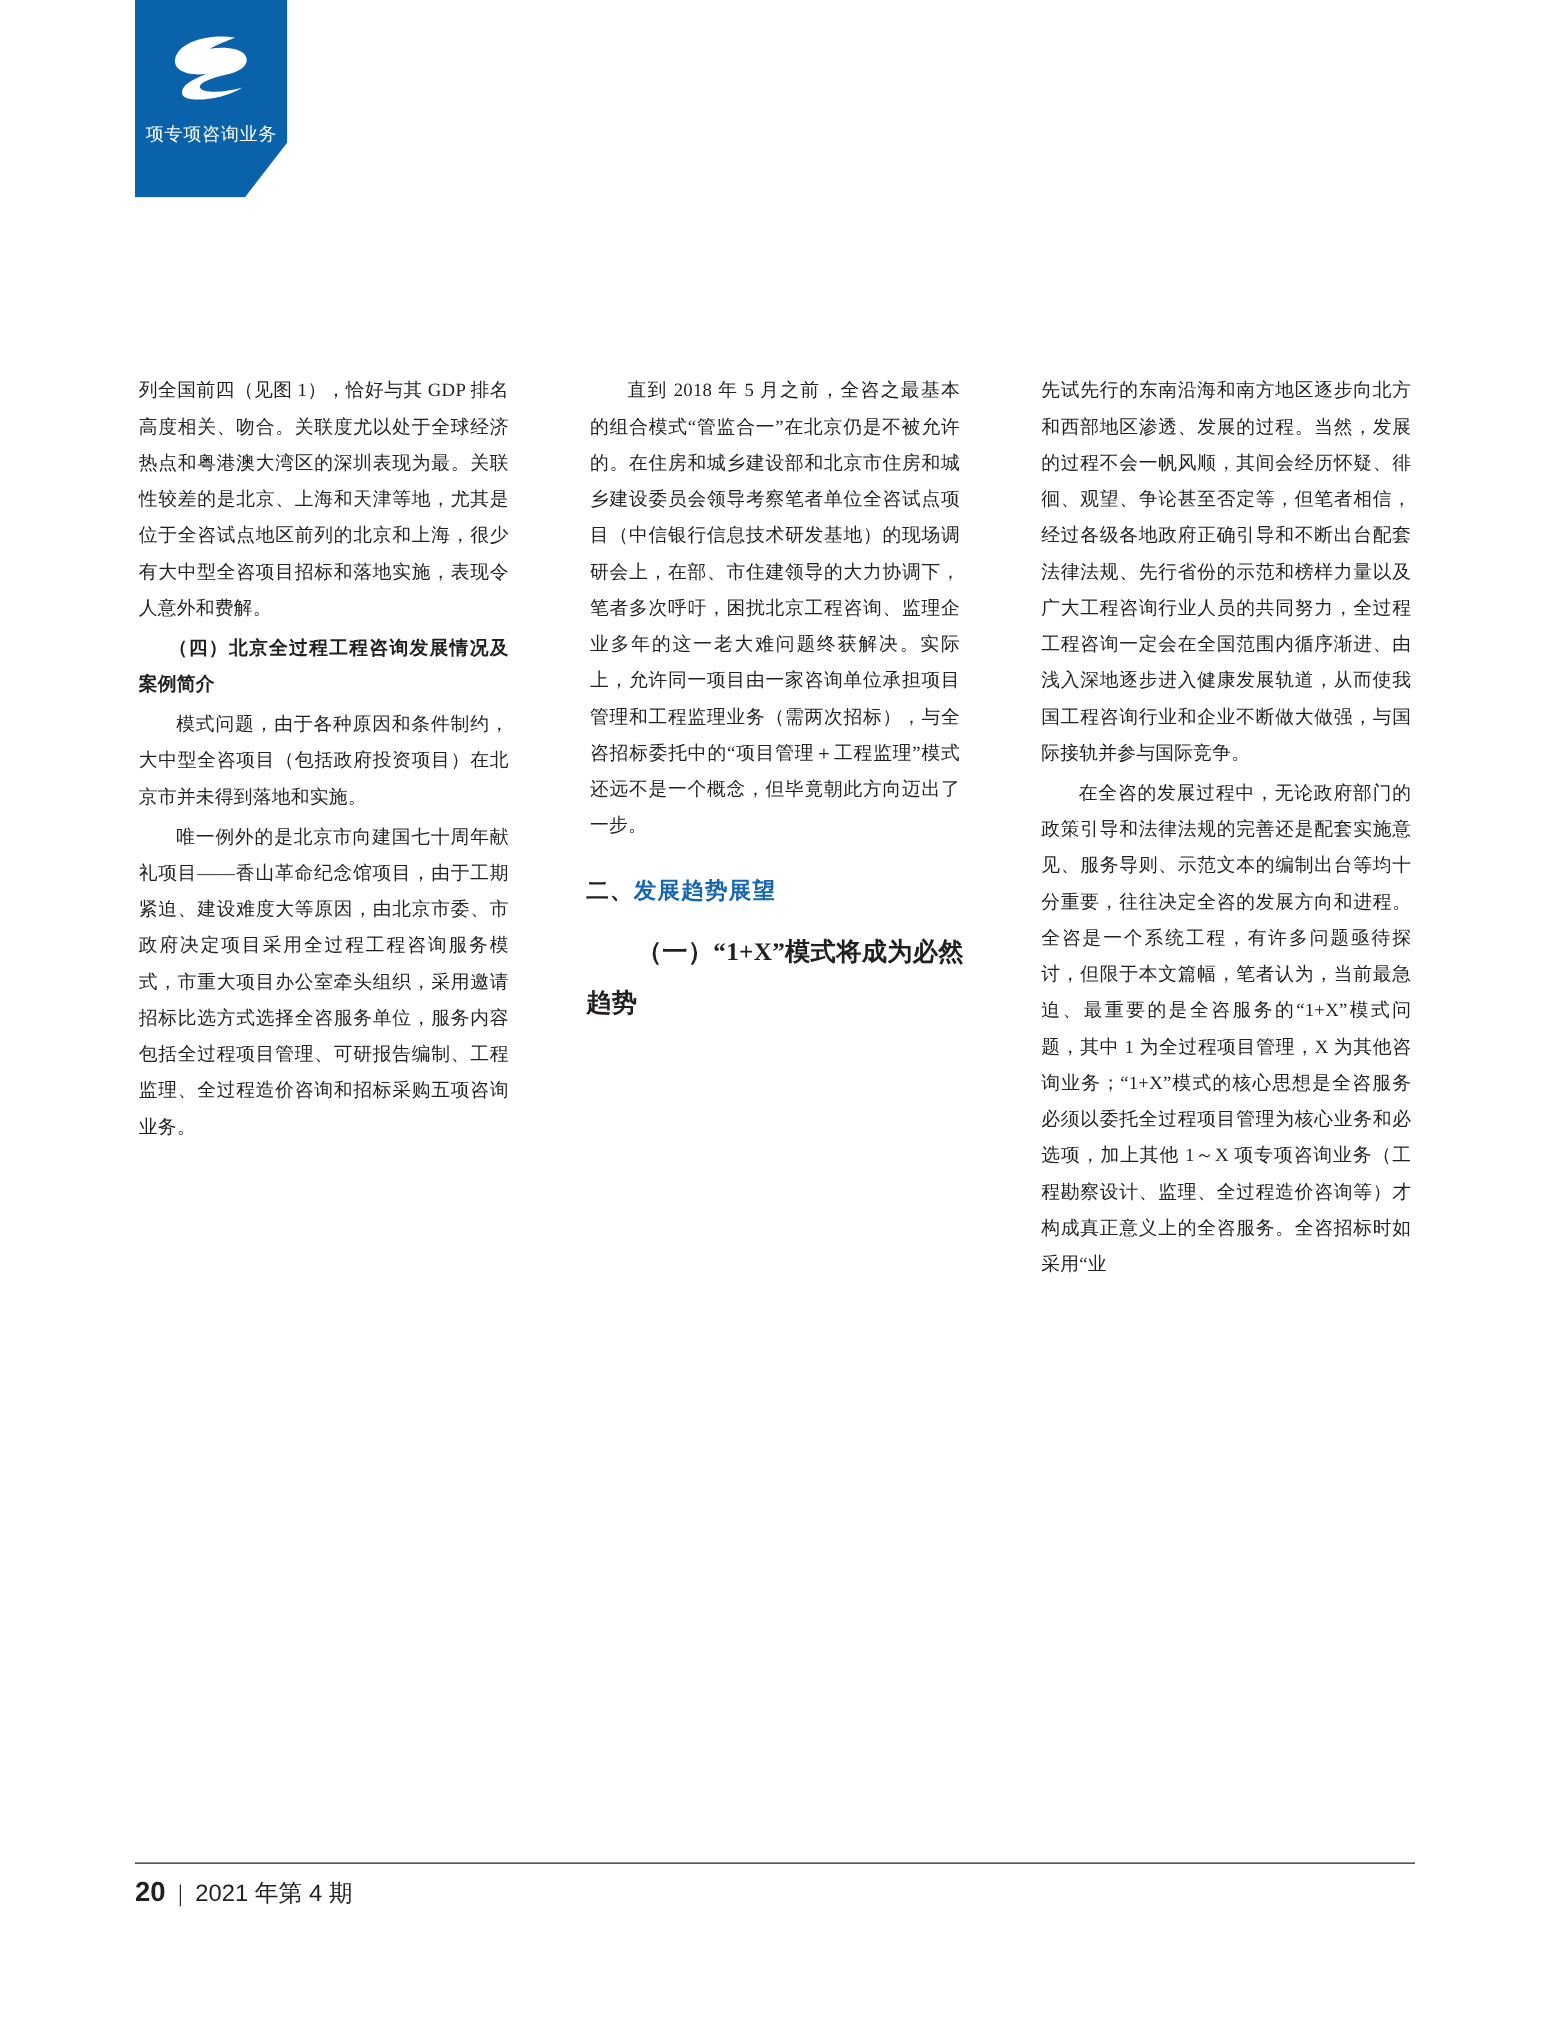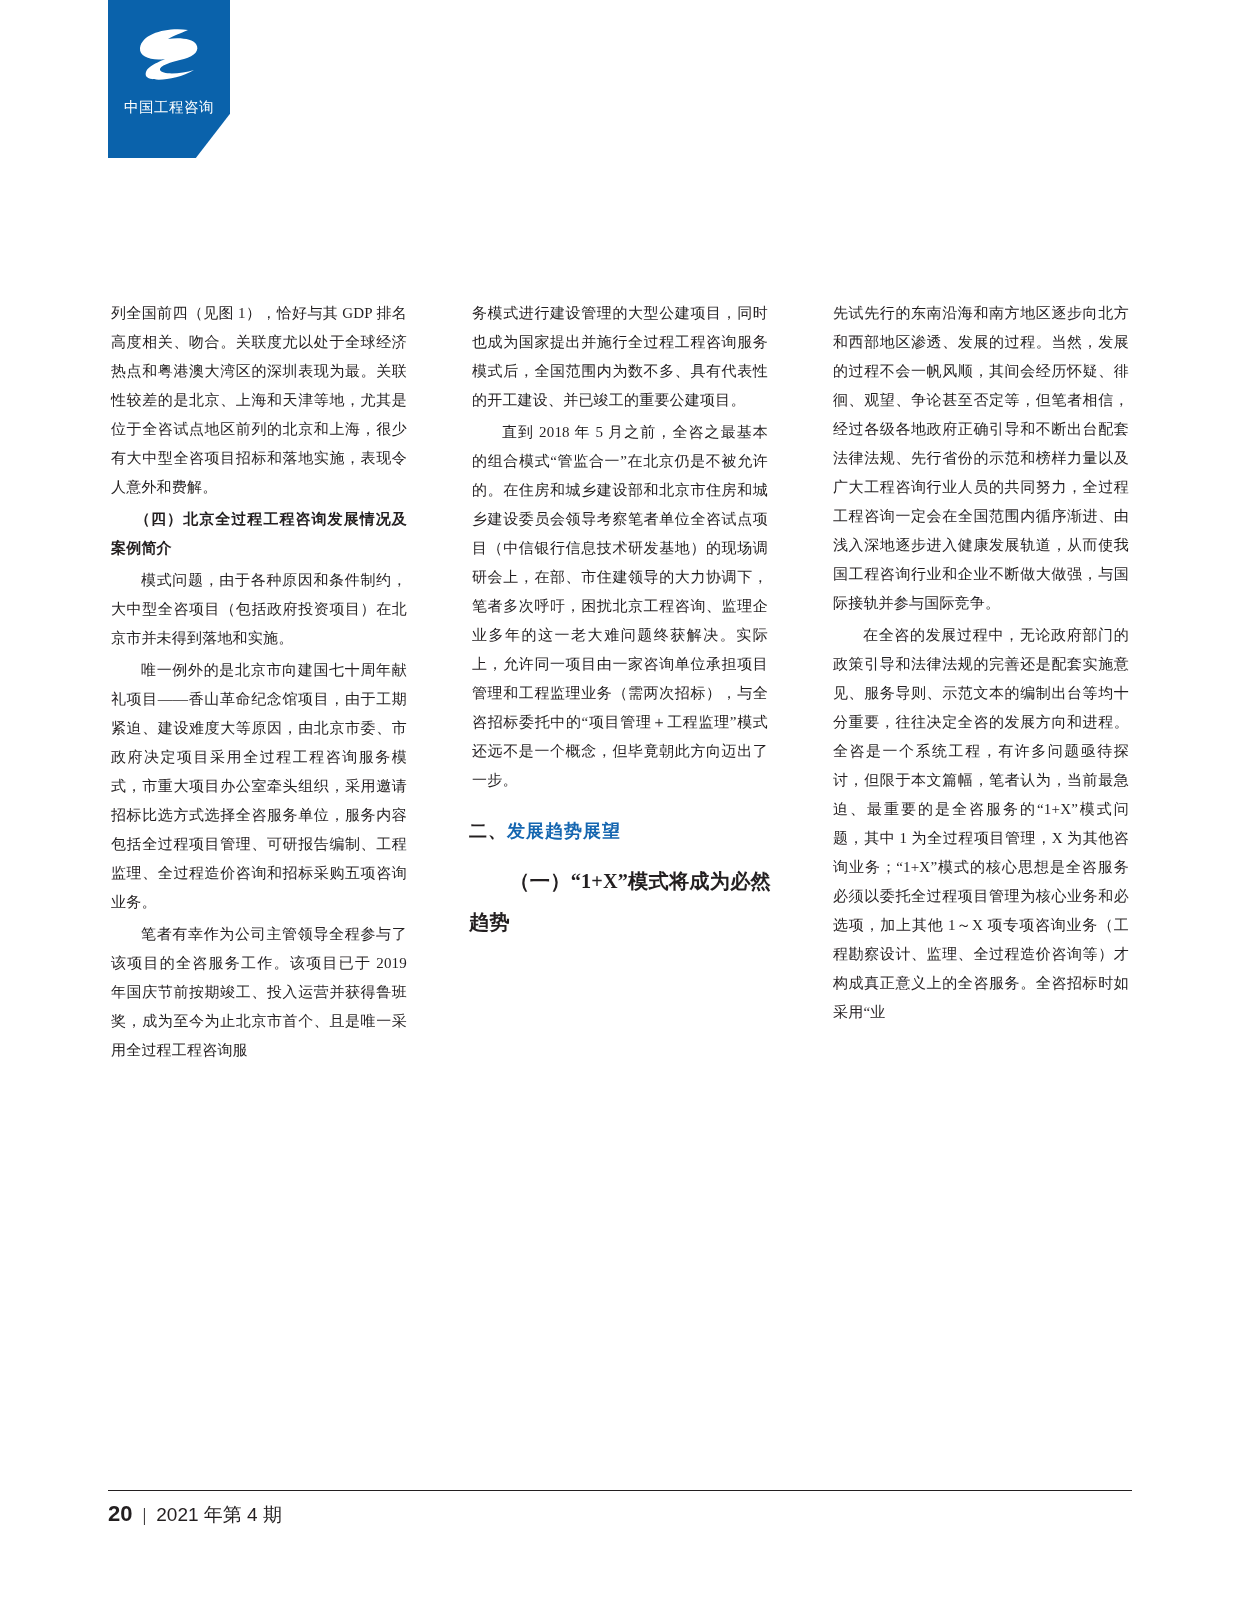--- a/index.html
+++ b/index.html
@@ -128,35 +128,33 @@
   }
 </style>
 </head>
 <body>
 
 <div class="logo-block">
   <div class="logo-bg"></div>
   <svg class="logo-mark" viewBox="0 0 74 56">
     <path d="M56 4 C36 1, 10 7, 8 22 C7 31, 20 35, 33 33 C22 38, 12 42, 14 50 C17 56, 44 55, 62 44 C49 48, 30 49, 28 44 C27 40, 38 36, 52 33 C63 30, 68 24, 64 18 C61 13, 48 11, 36 13 C45 8, 52 6, 56 4 Z" fill="#ffffff"></path>
   </svg>
-  <div class="logo-caption">中国工程咨询</div>
+  <div class="logo-caption">项专项咨询业务</div>
 </div>
 
 <div class="columns">
 
   <div class="col">
     <p>列全国前四（见图 1），恰好与其 GDP 排名高度相关、吻合。关联度尤以处于全球经济热点和粤港澳大湾区的深圳表现为最。关联性较差的是北京、上海和天津等地，尤其是位于全咨试点地区前列的北京和上海，很少有大中型全咨项目招标和落地实施，表现令人意外和费解。</p>
     <p class="bold">（四）北京全过程工程咨询发展情况及案例简介</p>
     <p class="indent">模式问题，由于各种原因和条件制约，大中型全咨项目（包括政府投资项目）在北京市并未得到落地和实施。</p>
     <p class="indent">唯一例外的是北京市向建国七十周年献礼项目——香山革命纪念馆项目，由于工期紧迫、建设难度大等原因，由北京市委、市政府决定项目采用全过程工程咨询服务模式，市重大项目办公室牵头组织，采用邀请招标比选方式选择全咨服务单位，服务内容包括全过程项目管理、可研报告编制、工程监理、全过程造价咨询和招标采购五项咨询业务。</p>
-    <p class="indent">笔者有幸作为公司主管领导全程参与了该项目的全咨服务工作。该项目已于 2019 年国庆节前按期竣工、投入运营并获得鲁班奖，成为至今为止北京市首个、且是唯一采用全过程工程咨询服</p>
   </div>
 
   <div class="col">
-    <p>务模式进行建设管理的大型公建项目，同时也成为国家提出并施行全过程工程咨询服务模式后，全国范围内为数不多、具有代表性的开工建设、并已竣工的重要公建项目。</p>
     <p class="indent">直到 2018 年 5 月之前，全咨之最基本的组合模式“管监合一”在北京仍是不被允许的。在住房和城乡建设部和北京市住房和城乡建设委员会领导考察笔者单位全咨试点项目（中信银行信息技术研发基地）的现场调研会上，在部、市住建领导的大力协调下，笔者多次呼吁，困扰北京工程咨询、监理企业多年的这一老大难问题终获解决。实际上，允许同一项目由一家咨询单位承担项目管理和工程监理业务（需两次招标），与全咨招标委托中的“项目管理＋工程监理”模式还远不是一个概念，但毕竟朝此方向迈出了一步。</p>
     <div class="section-head">
       <span class="num">二、</span><span>发展趋势展望</span>
     </div>
     <p class="sub-head">（一）“1+X”模式将成为必然趋势</p>
   </div>
 
   <div class="col">
     <p>先试先行的东南沿海和南方地区逐步向北方和西部地区渗透、发展的过程。当然，发展的过程不会一帆风顺，其间会经历怀疑、徘徊、观望、争论甚至否定等，但笔者相信，经过各级各地政府正确引导和不断出台配套法律法规、先行省份的示范和榜样力量以及广大工程咨询行业人员的共同努力，全过程工程咨询一定会在全国范围内循序渐进、由浅入深地逐步进入健康发展轨道，从而使我国工程咨询行业和企业不断做大做强，与国际接轨并参与国际竞争。</p>
     <p class="indent">在全咨的发展过程中，无论政府部门的政策引导和法律法规的完善还是配套实施意见、服务导则、示范文本的编制出台等均十分重要，往往决定全咨的发展方向和进程。全咨是一个系统工程，有许多问题亟待探讨，但限于本文篇幅，笔者认为，当前最急迫、最重要的是全咨服务的“1+X”模式问题，其中 1 为全过程项目管理，X 为其他咨询业务；“1+X”模式的核心思想是全咨服务必须以委托全过程项目管理为核心业务和必选项，加上其他 1～X 项专项咨询业务（工程勘察设计、监理、全过程造价咨询等）才构成真正意义上的全咨服务。全咨招标时如采用“业</p>

